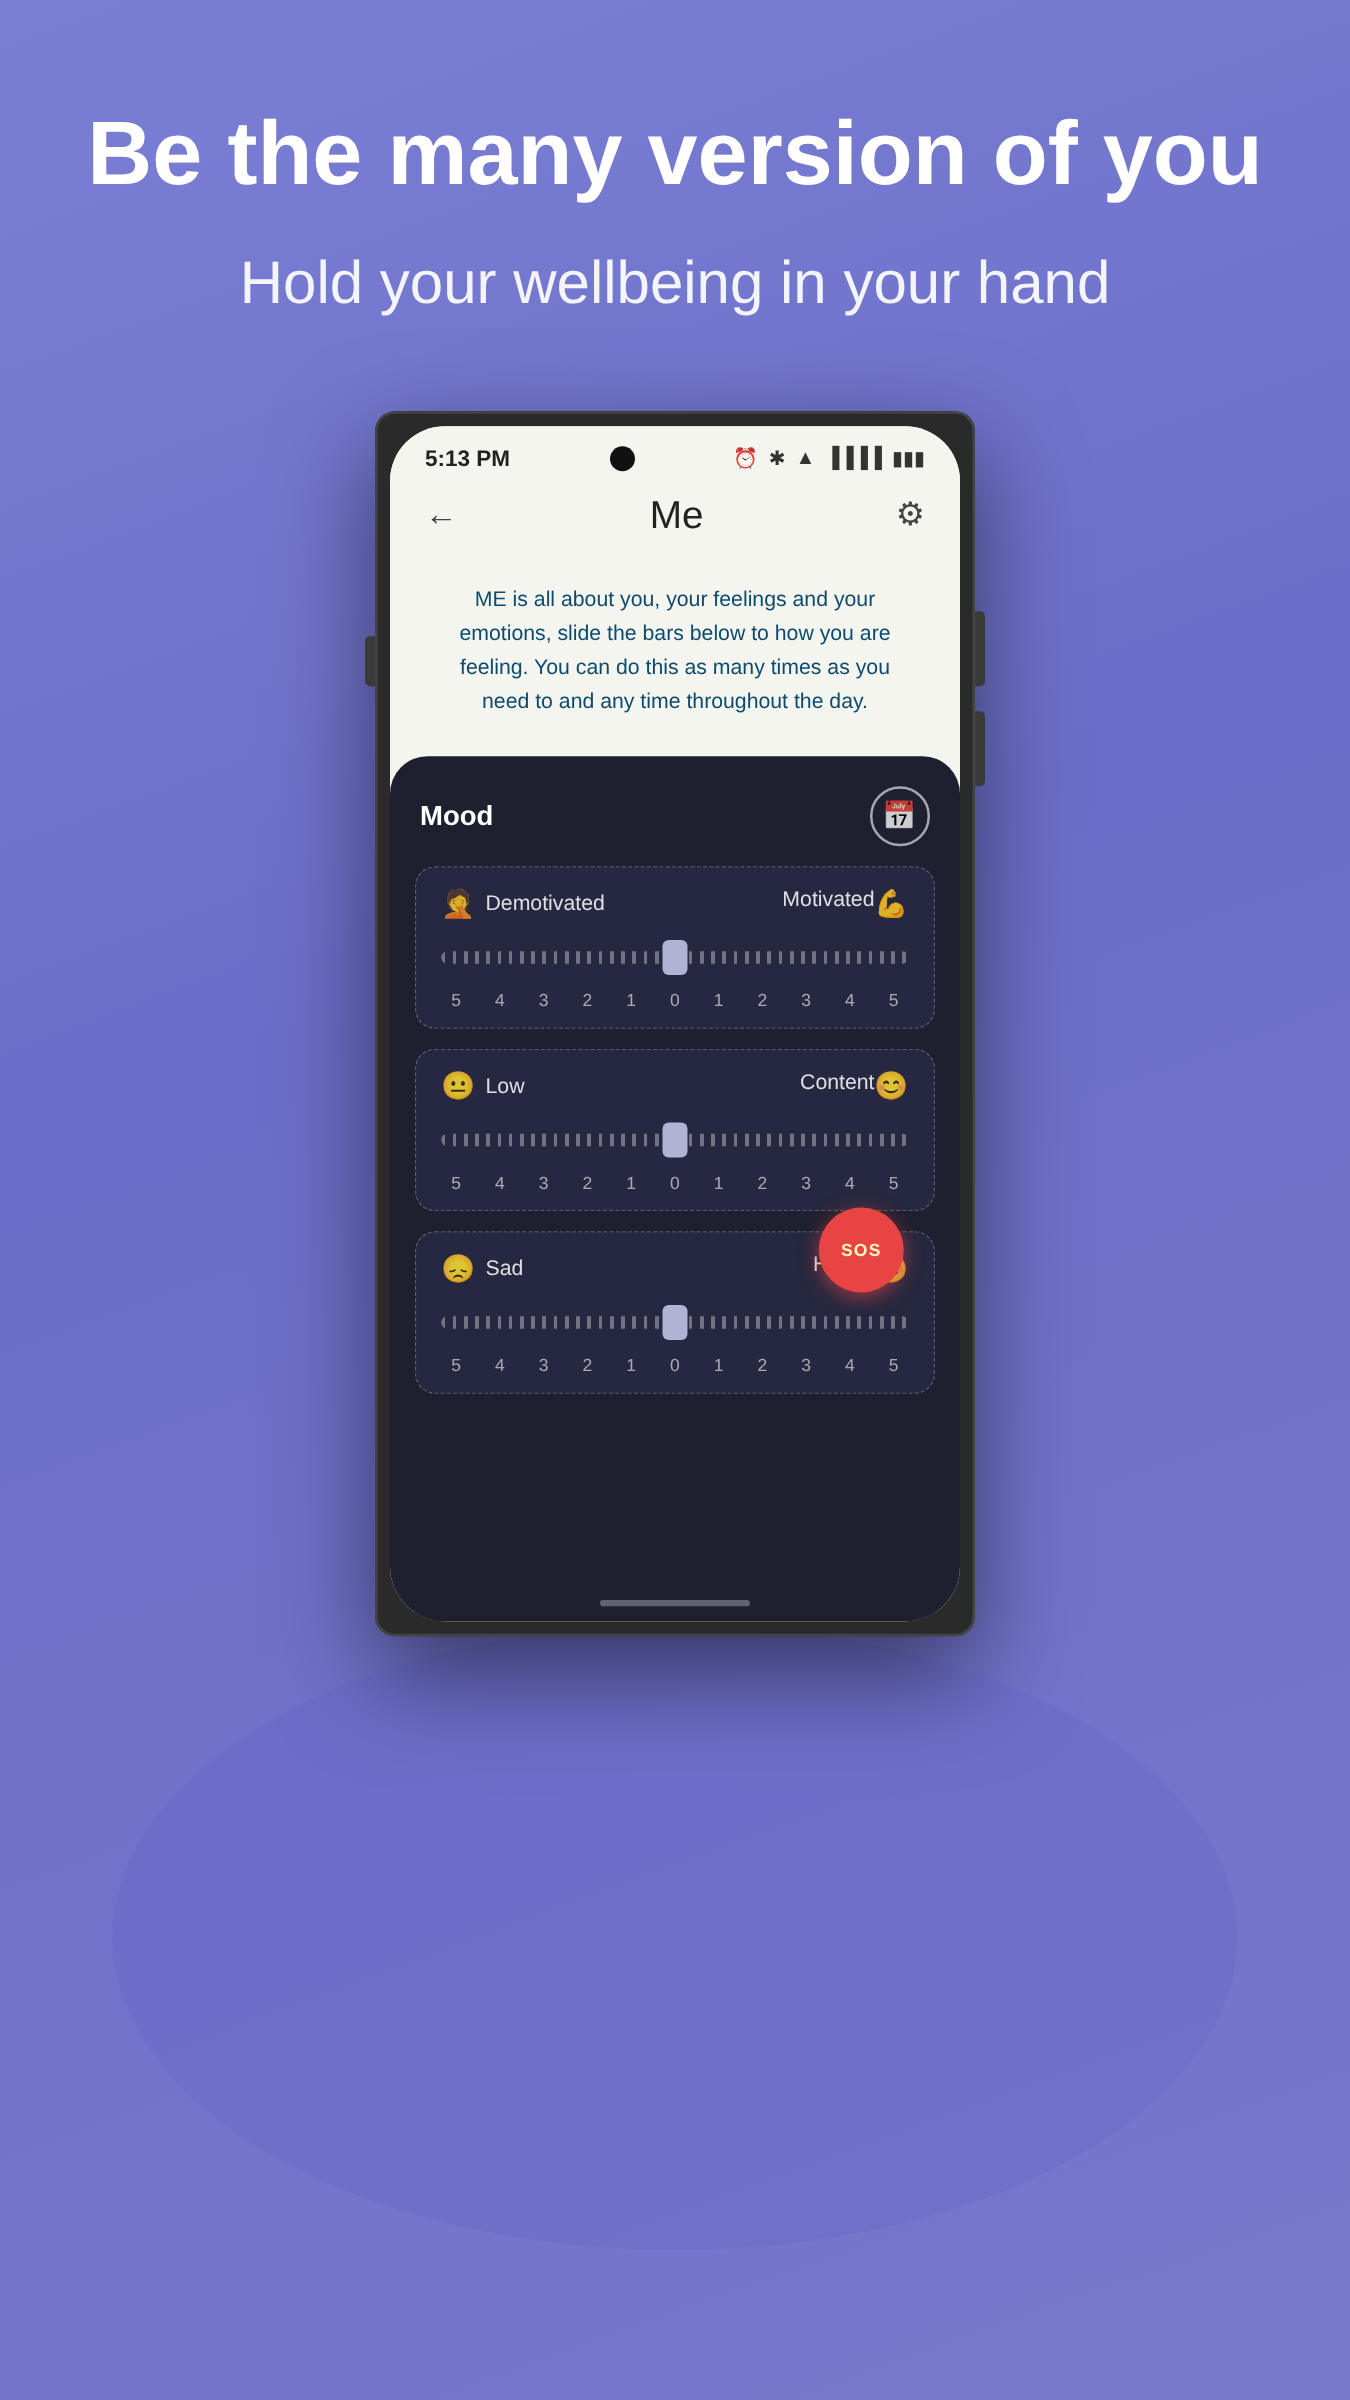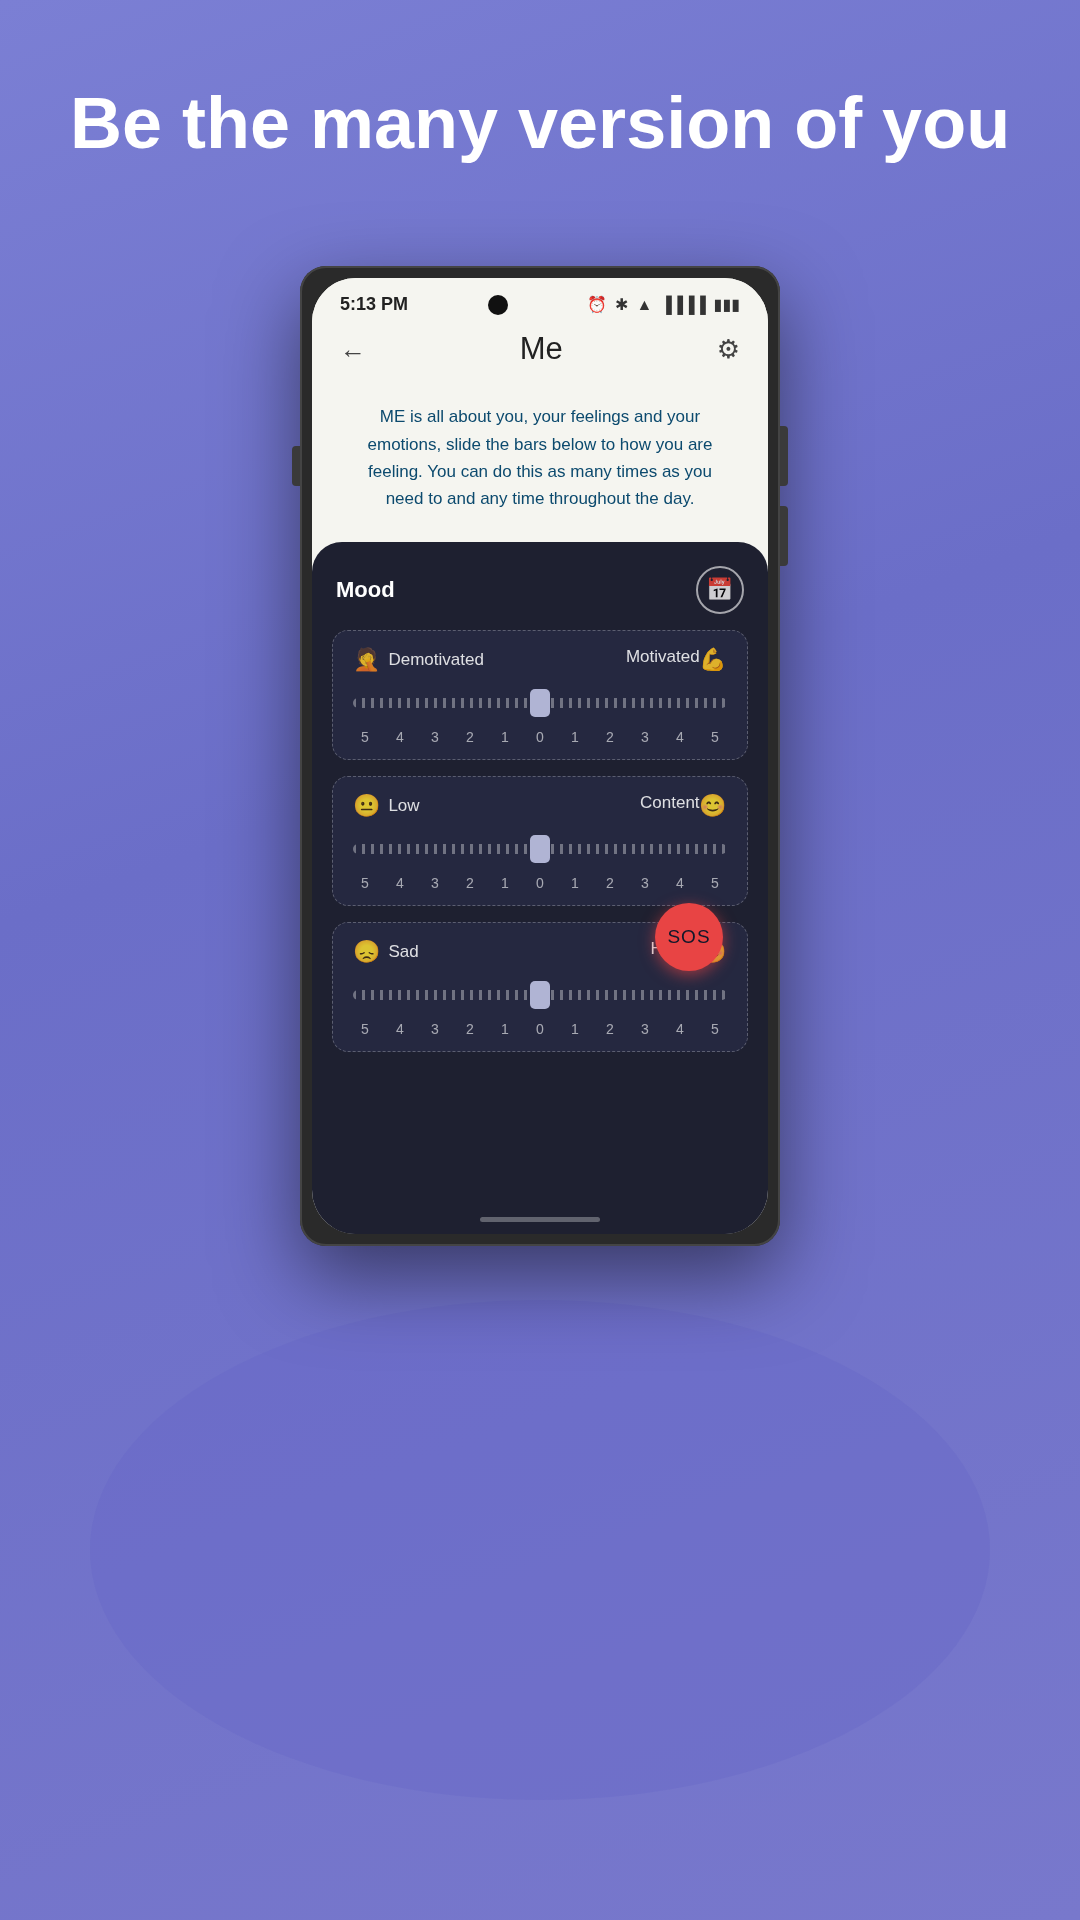--- a/index.html
+++ b/index.html
@@ -53,21 +53,21 @@
     .phone-container {
       position: relative;
       z-index: 2;
       margin-top: 30px;
     }
 
     .phone-outer {
       width: 480px;
       height: 980px;
       background: #2a2a2a;
-      border-radius: 26px;
+      border-radius: 16px;
       padding: 12px;
       box-shadow: 0 30px 80px rgba(0,0,0,0.5), inset 0 0 0 2px #444;
       position: relative;
     }
 
     
     .phone-outer::before {
       content: '';
       position: absolute;
       right: -8px;
@@ -312,23 +312,23 @@
       border-radius: 50%;
       display: flex;
       align-items: center;
       justify-content: center;
       cursor: pointer;
       box-shadow: 0 4px 15px rgba(232, 68, 68, 0.6);
       z-index: 10;
     }
 
     .sos-text {
-      font-size: 19px;
-      font-weight: 400;
-      color: #0f172a;
+      font-size: 14px;
+      font-weight: 700;
+      color: #fef9c3;
       letter-spacing: 1px;
     }
 
     
     .home-indicator {
       background: #1e2030;
       display: flex;
       justify-content: center;
       padding: 10px;
       flex-shrink: 0;
@@ -349,20 +349,21 @@
       color: #333;
     }
   </style>
 </head>
 <body>
 
 <div class="bg-arc"></div>
 
 <div class="header-section">
   <h1 class="main-title">Be the many version of you</h1>
+  <p class="sub-title">Hold your wellbeing in your hand</p>
 </div>
 
 <div class="phone-container">
   <div class="phone-outer">
     <div class="phone-left-btn"></div>
 
     <div class="phone-screen">
 
       <div class="status-bar">
         <span class="status-time">5:13 PM</span>

